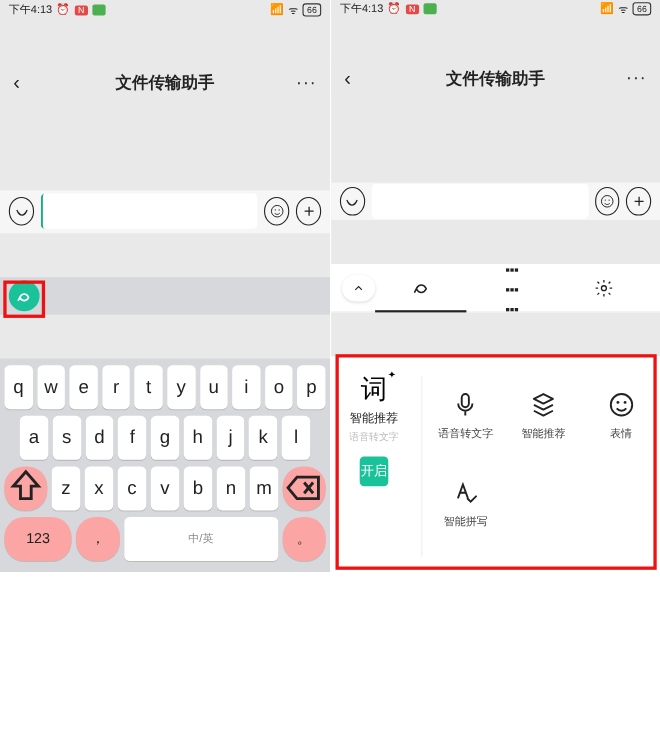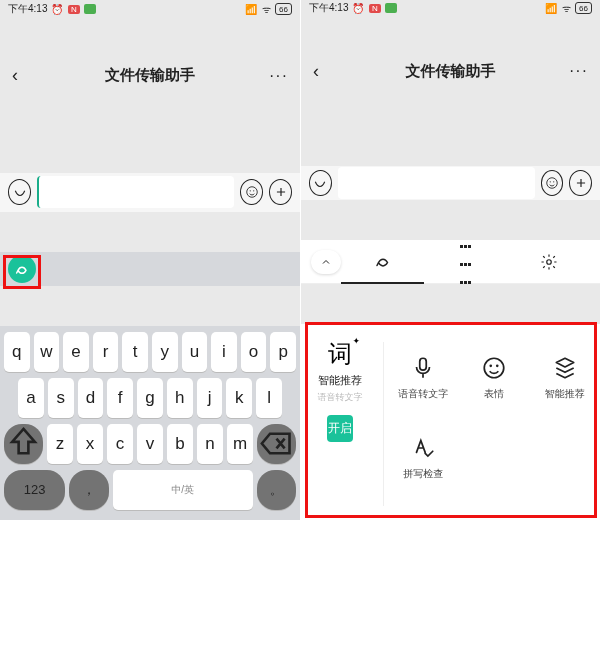--- a/index.html
+++ b/index.html
@@ -33,21 +33,21 @@
   
   .kb-strip { height: 40px; background: #d6d8dc; display: flex; align-items: center; padding: 0 8px; gap: 10px; position: relative; }
   .logo-btn { width: 28px; height: 28px; background: #1ac29a; border-radius: 50%; display: flex; align-items: center; justify-content: center; cursor: pointer; }
   .logo-btn svg path { stroke: #fff; stroke-width: 2.2; fill: none; stroke-linecap: round; stroke-linejoin: round; }
   .redbox { position: absolute; border: 3px solid #e11; pointer-events: none; }
 
   
   .keyboard { background: #d6d8dc; padding: 6px 4px 4px; }
   .krow { display: flex; gap: 4px; margin-bottom: 6px; justify-content: center; }
   .key { background: #fff; border-radius: 5px; height: 40px; flex: 1; display: flex; align-items: center; justify-content: center; font-size: 17px; color: #222; cursor: pointer; box-shadow: 0 1px 0 #bbb; }
-  .key-fn { background: #737373; font-size: 13px; border-radius: 18px; }
+  .key-fn { background: #fca5a5; font-size: 13px; border-radius: 18px; }
   .key-wide { flex: 1.5; }
   .key-space { flex: 3.2; font-size: 12px; }
 
   
   .strip2 { height: 44px; background: #fff; display: flex; align-items: center; padding: 0 10px; gap: 0; border-bottom: 1px solid #eee; }
   .expand-btn { width: 30px; height: 24px; background: #fff; border-radius: 12px; display: flex; align-items: center; justify-content: center; cursor: pointer; box-shadow: 0 1px 3px rgba(0,0,0,.15); font-size: 12px; }
   .seg { flex: 1; display: flex; justify-content: center; align-items: center; cursor: pointer; height: 44px; }
   .seg.active { border-bottom: 2px solid #222; }
   .grid-ic span { display: inline-block; width: 3px; height: 3px; background: #222; margin: 0.5px; }
 
@@ -259,36 +259,36 @@
     <div class="feat-grid">
       <div class="feat">
         <svg class="feat-ic" viewBox="0 0 24 24">
             <rect x="9" y="3" width="6" height="11" rx="3" fill="none" stroke="#222" stroke-width="1.6"></rect>
             <path d="M6 11a6 6 0 0012 0M12 17v4" fill="none" stroke="#222" stroke-width="1.6"></path>
           </svg>
         <span class="feat-lab">语音转文字</span>
       </div>
       <div class="feat">
         <svg class="feat-ic" viewBox="0 0 24 24">
+            <path d="M12 3l8 4-8 4-8-4zM4 12l8 4 8-4M4 17l8 4 8-4" fill="none" stroke="#222" stroke-width="1.6" stroke-linejoin="round"></path>
+          </svg>
+        <span class="feat-lab">智能推荐</span>
+      </div>
+      <div class="feat">
+        <svg class="feat-ic" viewBox="0 0 24 24">
             <circle cx="12" cy="12" r="9" fill="none" stroke="#222" stroke-width="1.6"></circle>
             <circle cx="9" cy="10" r="1.2" fill="#222"></circle>
             <circle cx="15" cy="10" r="1.2" fill="#222"></circle>
             <path d="M8 15c1.2 1.5 2.6 2 4 2s2.8-.5 4-2" fill="none" stroke="#222" stroke-width="1.6"></path>
           </svg>
         <span class="feat-lab">表情</span>
       </div>
       <div class="feat">
         <svg class="feat-ic" viewBox="0 0 24 24">
-            <path d="M12 3l8 4-8 4-8-4zM4 12l8 4 8-4M4 17l8 4 8-4" fill="none" stroke="#222" stroke-width="1.6" stroke-linejoin="round"></path>
-          </svg>
-        <span class="feat-lab">智能推荐</span>
-      </div>
-      <div class="feat">
-        <svg class="feat-ic" viewBox="0 0 24 24">
             <path d="M6 16L10 5l4 11M7.5 12h5" fill="none" stroke="#222" stroke-width="1.6" stroke-linecap="round"></path>
             <path d="M14 17l2.5 2.5L21 15" fill="none" stroke="#222" stroke-width="1.6" stroke-linecap="round"></path>
           </svg>
-        <span class="feat-lab">拼写检查</span>
+        <span class="feat-lab">智能拼写</span>
       </div>
       <div></div>
     </div>
   </div>
 </div>
 
 </body></html>

